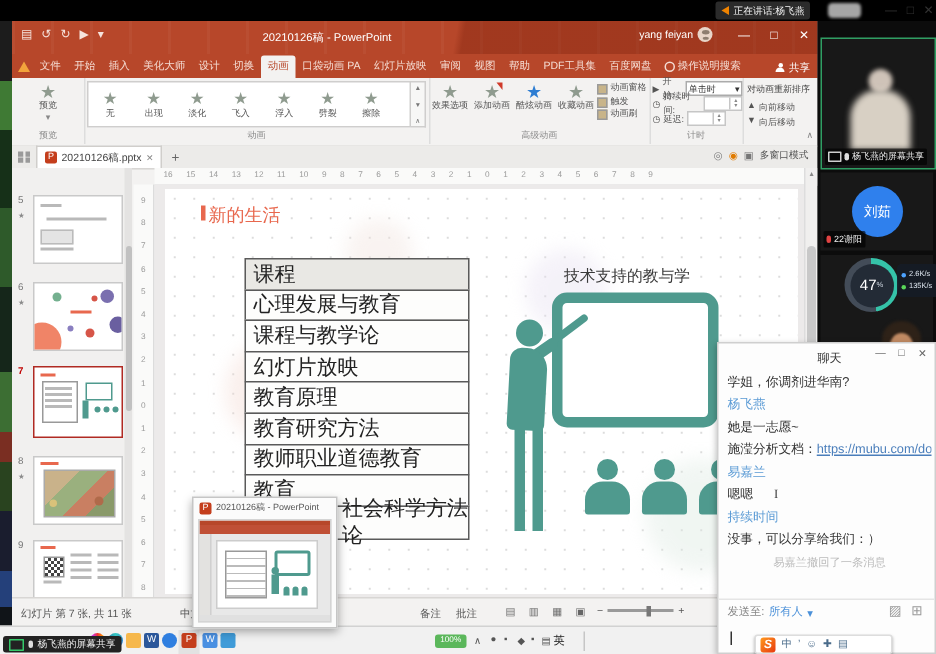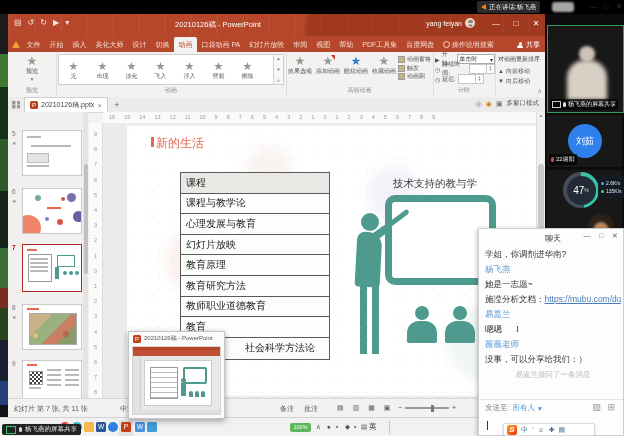--- a/index.html
+++ b/index.html
@@ -101,28 +101,28 @@
   .dotc{position:absolute;border-radius:50%;}
 
   
   .rulerh{left:95px;top:98px;width:440px;height:11px;background:#fafaf9;border-bottom:1px solid #dcdcdc;
           font-size:5.5px;color:#9a9a9a;line-height:11px;padding-left:6px;word-spacing:7.5px;overflow:hidden;white-space:nowrap;}
   .rulerv{left:81px;top:109px;width:14px;height:275px;background:#fafaf9;border-right:1px solid #dcdcdc;
           font-size:5.5px;color:#9a9a9a;text-align:center;line-height:15.2px;word-spacing:20px;overflow:hidden;padding-top:4px;box-sizing:border-box;}
 
   
   .slidebg{left:95px;top:109px;width:433px;height:275px;background:#eceaea;overflow:hidden;}
-  .slide{position:absolute;left:24px;top:3px;width:422px;height:270px;background:#fff;
+  .slide{position:absolute;left:7px;top:3px;width:422px;height:270px;background:#fff;
          background-image:radial-gradient(circle,#dcdcdc 0.6px,rgba(0,0,0,0) 0.7px);background-size:13px 13px;}
   .softc{position:absolute;border-radius:50%;filter:blur(6px);opacity:.4;}
   .slidetitle{position:absolute;left:24px;top:9px;font-size:12px;color:#e8684e;}
   .slidetitle .bar{display:inline-block;width:3px;height:10px;background:#e8684e;margin-right:2px;}
   .ctable{position:absolute;left:53px;top:47px;width:150px;}
   .crow{box-sizing:border-box;height:21.6px;border:1px solid #5a5a5a;margin-top:-1px;background:#fdfdfc;
-        display:flex;align-items:center;padding-left:5px;font-size:10px;color:#222;}
+        display:flex;align-items:center;padding-left:5px;font-size:14px;color:#222;}
   .crow.hd{background:#e9e8e4;}
   .crow.last{height:23px;padding-left:64px;}
   .illtitle{position:absolute;left:266px;top:51px;font-size:10.5px;color:#3a3a3a;}
   .teal{background:#4f9a8e;}
   .board{position:absolute;left:258px;top:69px;width:97px;height:76px;border:7px solid #4f9a8e;border-radius:10px;background:#fff;}
   .stick{position:absolute;left:240px;top:96px;width:46px;height:5px;border-radius:3px;transform:rotate(-37deg);}
   .thead{position:absolute;left:234px;top:87px;width:18px;height:18px;border-radius:50%;}
   .ttorso{position:absolute;left:229px;top:106px;width:25px;height:55px;border-radius:8px 14px 4px 4px;transform:rotate(3deg);}
   .tarm{position:absolute;left:243px;top:103px;width:20px;height:8px;border-radius:4px;transform:rotate(-35deg);}
   .tleg{position:absolute;top:158px;width:7px;height:70px;}
@@ -513,22 +513,22 @@
       <div class="slide">
         <div class="softc" style="left:40px;top:100px;width:70px;height:70px;background:#f2d8d0;"></div>
         <div class="softc" style="left:240px;top:40px;width:55px;height:55px;background:#e6dff0;"></div>
         <div class="softc" style="left:320px;top:180px;width:75px;height:75px;background:#dce9e1;"></div>
         <div class="softc" style="left:120px;top:20px;width:45px;height:45px;background:#f0e2dc;"></div>
 
         <div class="slidetitle"><span class="bar"></span><span>新的生活</span></div>
 
         <div class="ctable">
           <div class="crow hd">课程</div>
+          <div class="crow">心理发展与教育</div>
           <div class="crow">课程与教学论</div>
-          <div class="crow">心理发展与教育</div>
           <div class="crow">幻灯片放映</div>
           <div class="crow">教育原理</div>
           <div class="crow">教育研究方法</div>
           <div class="crow">教师职业道德教育</div>
           <div class="crow">教育</div>
           <div class="crow last">社会科学方法论</div>
         </div>
 
         <div class="illtitle">技术支持的教与学</div>
         <div class="board"></div>
@@ -664,21 +664,21 @@
       <span class="chatctl" style="right:16px;">□</span>
       <span class="chatctl" style="right:2px;">✕</span>
     </div>
     <div class="msgs">
       <div class="nw">学姐，你调剂进华南?</div>
       <div class="nw mname">杨飞燕</div>
       <div class="nw">她是一志愿~</div>
       <div class="nw"><span>施滢分析文档：</span><span class="mlink">https://mubu.com/doc/1YQj1_XPGw</span></div>
       <div class="nw mname">易嘉兰</div>
       <div class="nw"><span>嗯嗯</span><span class="ibeam">I</span></div>
-      <div class="nw mname">薇薇老师</div>
+      <div class="nw mname">持续时间</div>
       <div class="nw">没事，可以分享给我们：）</div>
       <div class="mnotice">易嘉兰撤回了一条消息</div>
     </div>
     <div class="chatfoot"></div>
     <div class="sendrow">
       <span>发送至:</span>
       <span class="to">所有人</span>
       <span class="to">▾</span>
     </div>
     <span class="footic" style="right:22px;">▨</span>

